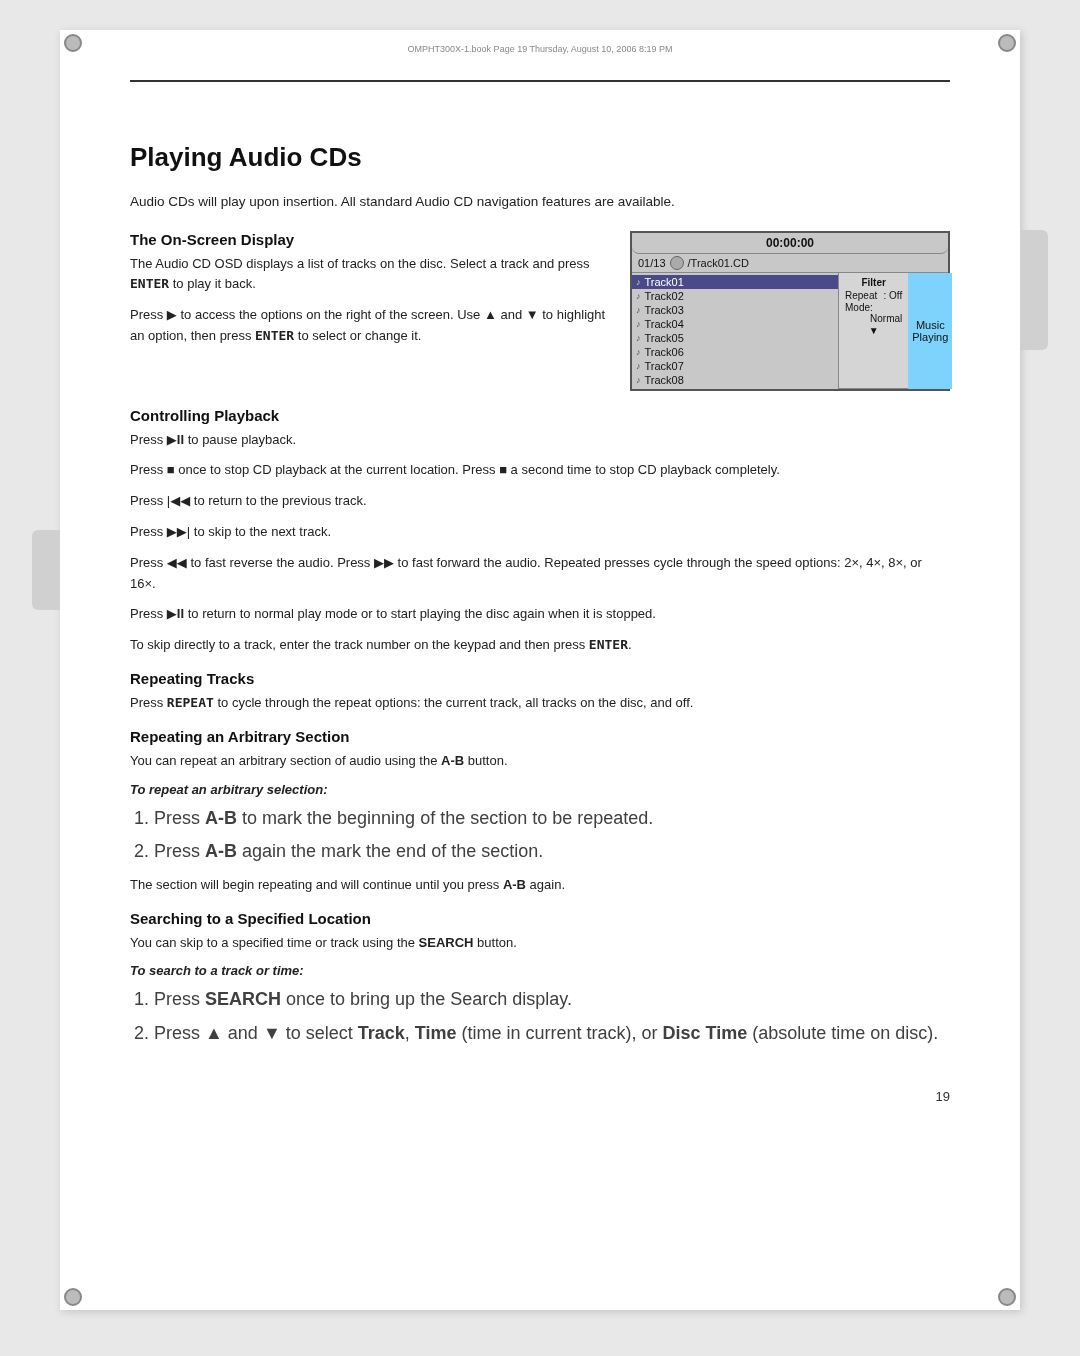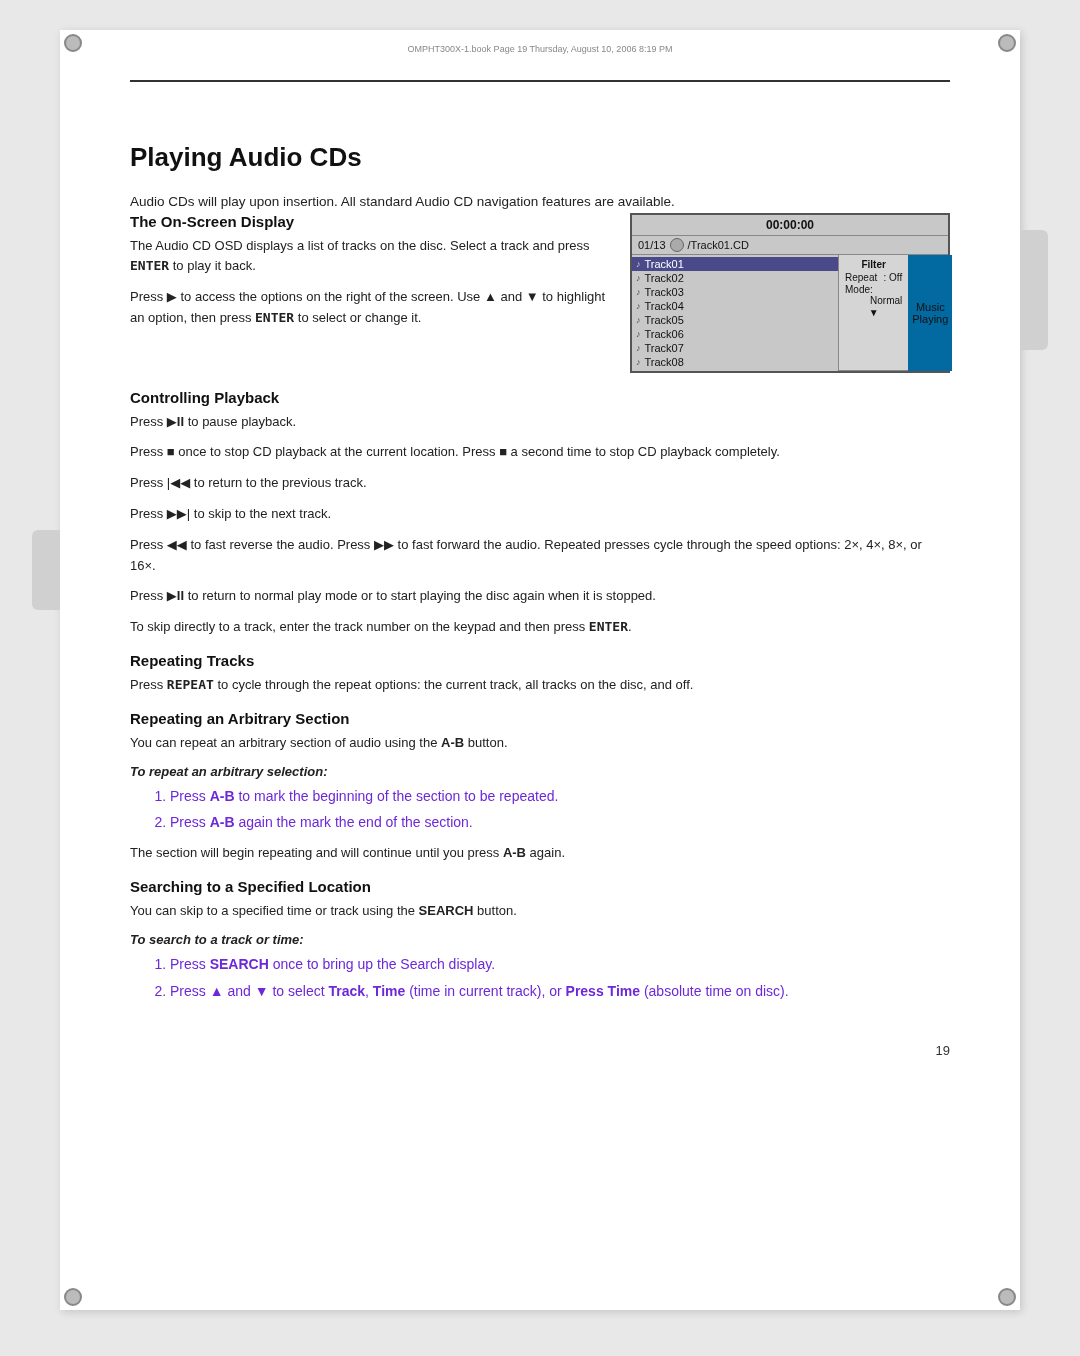--- a/index.html
+++ b/index.html
@@ -65,20 +65,21 @@
       font-size: 26px;
       font-weight: bold;
       color: #111;
       margin-bottom: 0;
       margin-top: 48px;
     }
 
     .intro-text {
       font-size: 13.5px;
       line-height: 1.6;
+      margin-bottom: 18px;
       color: #222;
     }
 
     
     .osd-section {
       display: flex;
       gap: 24px;
       margin-bottom: 16px;
       align-items: flex-start;
     }
@@ -119,20 +120,21 @@
     }
 
     .osd-topbar {
       background: #c8c8c8;
       text-align: center;
       padding: 3px 6px;
       font-size: 12px;
       font-weight: bold;
       color: #111;
       border-bottom: 1px solid #888;
+      border-radius: 7px;
     }
 
     .osd-infobar {
       background: #c8c8c8;
       display: flex;
       align-items: center;
       padding: 2px 6px;
       font-size: 11px;
       color: #111;
       border-bottom: 1px solid #888;
@@ -219,40 +221,40 @@
 
     .osd-music-playing {
       flex: 1;
       display: flex;
       align-items: center;
       justify-content: center;
       font-size: 11px;
       color: #111;
       padding: 8px 4px;
       text-align: center;
-      background: #0369a1;
+      background: #7dd3fc;
     }
 
     
     .text-section {
       margin-bottom: 14px;
     }
 
     .bold-italic {
       font-weight: bold;
       font-style: italic;
       font-size: 13px;
       margin-bottom: 6px;
     }
 
     .ordered-list {
-      margin-left: 40px;
-      font-size: 14px;
+      margin-left: 24px;
+      font-size: 18px;
       line-height: 1.7;
-      color: #6d28d9;
+      color: #404040;
     }
 
     .ordered-list li {
       margin-bottom: 3px;
     }
 
     
     .page-number {
       text-align: right;
       margin-top: 40px;
@@ -435,20 +437,20 @@
     </div>
 
     <div class="text-section">
       <h2 class="section-heading">Searching to a Specified Location</h2>
       <p class="body-text">
         You can skip to a specified time or track using the <b>SEARCH</b> button.
       </p>
       <p class="bold-italic">To search to a track or time:</p>
       <ol class="ordered-list">
         <li>Press <b>SEARCH</b> once to bring up the Search display.</li>
-        <li>Press <b>▲</b> and <b>▼</b> to select <b>Track</b>, <b>Time</b> (time in current track), or <b>Press Time</b> (absolute time on disc).</li>
+        <li>Press <b>▲</b> and <b>▼</b> to select <b>Track</b>, <b>Time</b> (time in current track), or <b>Disc Time</b> (absolute time on disc).</li>
       </ol>
     </div>
 
     <div class="page-number">19</div>
 
   </div>
 </div>
 
 </body></html>

